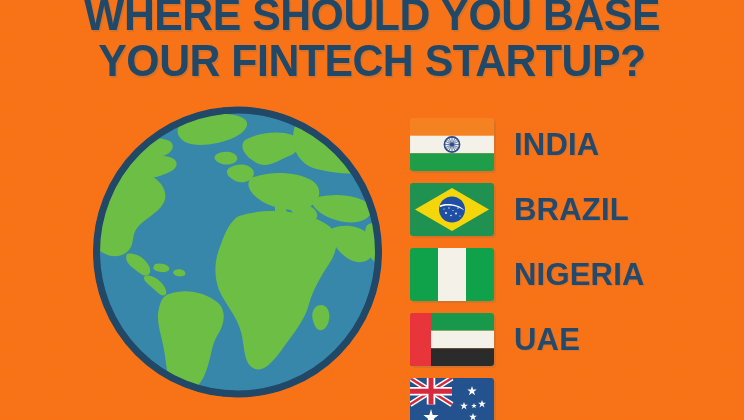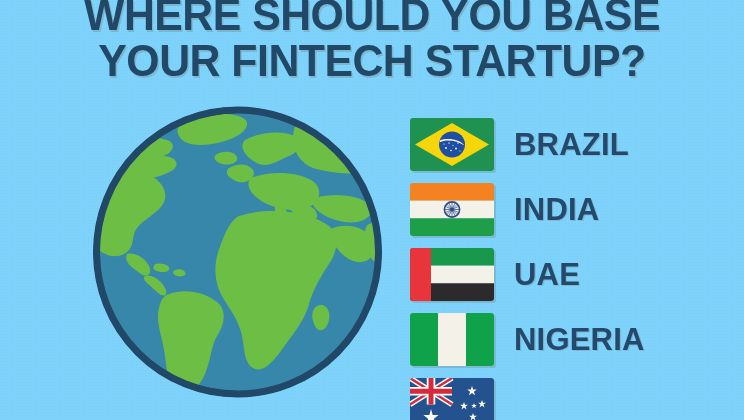--- a/index.html
+++ b/index.html
@@ -10,21 +10,21 @@
   body {
     width: 744px;
     height: 420px;
     overflow: hidden;
     font-family: "Liberation Sans", sans-serif;
   }
   #poster {
     position: relative;
     width: 744px;
     height: 420px;
-    background: #7dd3fc;
+    background: #f97316;
     overflow: hidden;
   }
   
   #grain {
     position: absolute;
     inset: 0;
     pointer-events: none;
     opacity: .35;
     background-image:
       radial-gradient(rgba(160,145,120,.30) .6px, transparent .7px),
@@ -163,42 +163,20 @@
         <path d="M224 200 C232 196,238 204,236 214 C234 224,226 228,222 220 C218 212,218 204,224 200 Z"></path>
 
         <path d="M276 118 C288 112,289 118,289 128 L289 160 C280 158,272 146,272 132 C272 124,272 120,276 118 Z"></path>
       </g>
 
       <ellipse cx="144.5" cy="146" rx="141" ry="142" fill="none" stroke="#224868" stroke-width="7"></ellipse>
     </svg>
   </div>
 
   <div id="country-list">
-
-    <div class="country-row">
-      <div class="flag">
-        <svg viewBox="0 0 84 53" xmlns="http://www.w3.org/2000/svg">
-          <rect width="84" height="53" fill="#1f9150"></rect>
-          <polygon points="42,5 79,26.5 42,48 5,26.5" fill="#f5d60a"></polygon>
-          <circle cx="42" cy="26.5" r="13" fill="#1f4fa5"></circle>
-          <path d="M29.8 22.4 C38 19.6 50 21.4 54.4 27.6 C48 22.6 36.6 21 29.8 24.2 Z" fill="#ffffff"></path>
-          <g fill="#ffffff">
-            <circle cx="36" cy="30" r=".9"></circle>
-              <circle cx="41" cy="32.5" r=".8"></circle>
-            <circle cx="46" cy="30.5" r=".9"></circle>
-              <circle cx="39" cy="25" r=".7"></circle>
-            <circle cx="48" cy="25" r=".7"></circle>
-              <circle cx="43" cy="27.5" r=".6"></circle>
-            <circle cx="34" cy="26" r=".6"></circle>
-              <circle cx="50" cy="33" r=".6"></circle>
-          </g>
-        </svg>
-      </div>
-      <span class="country-label">BRAZIL</span>
-    </div>
 
     <div class="country-row">
       <div class="flag">
         <svg viewBox="0 0 84 53" xmlns="http://www.w3.org/2000/svg">
           <rect x="0" y="0" width="84" height="17.7" fill="#f58220"></rect>
           <rect x="0" y="17.7" width="84" height="17.6" fill="#f4f1e8"></rect>
           <rect x="0" y="35.3" width="84" height="17.7" fill="#1f9e4a"></rect>
           <circle cx="42" cy="26.5" r="7.6" fill="none" stroke="#2a4b8d" stroke-width="1.6"></circle>
           <circle cx="42" cy="26.5" r="2" fill="#2a4b8d"></circle>
           <g stroke="#2a4b8d" stroke-width=".7">
@@ -212,38 +190,60 @@
               <line x1="35.1" y1="29.8" x2="48.9" y2="23.2"></line>
           </g>
         </svg>
       </div>
       <span class="country-label">INDIA</span>
     </div>
 
     <div class="country-row">
       <div class="flag">
         <svg viewBox="0 0 84 53" xmlns="http://www.w3.org/2000/svg">
+          <rect width="84" height="53" fill="#1f9150"></rect>
+          <polygon points="42,5 79,26.5 42,48 5,26.5" fill="#f5d60a"></polygon>
+          <circle cx="42" cy="26.5" r="13" fill="#1f4fa5"></circle>
+          <path d="M29.8 22.4 C38 19.6 50 21.4 54.4 27.6 C48 22.6 36.6 21 29.8 24.2 Z" fill="#ffffff"></path>
+          <g fill="#ffffff">
+            <circle cx="36" cy="30" r=".9"></circle>
+              <circle cx="41" cy="32.5" r=".8"></circle>
+            <circle cx="46" cy="30.5" r=".9"></circle>
+              <circle cx="39" cy="25" r=".7"></circle>
+            <circle cx="48" cy="25" r=".7"></circle>
+              <circle cx="43" cy="27.5" r=".6"></circle>
+            <circle cx="34" cy="26" r=".6"></circle>
+              <circle cx="50" cy="33" r=".6"></circle>
+          </g>
+        </svg>
+      </div>
+      <span class="country-label">BRAZIL</span>
+    </div>
+
+    <div class="country-row">
+      <div class="flag">
+        <svg viewBox="0 0 84 53" xmlns="http://www.w3.org/2000/svg">
+          <rect x="0" y="0" width="28" height="53" fill="#10a24b"></rect>
+          <rect x="28" y="0" width="28" height="53" fill="#f4f1e8"></rect>
+          <rect x="56" y="0" width="28" height="53" fill="#10a24b"></rect>
+        </svg>
+      </div>
+      <span class="country-label">NIGERIA</span>
+    </div>
+
+    <div class="country-row">
+      <div class="flag">
+        <svg viewBox="0 0 84 53" xmlns="http://www.w3.org/2000/svg">
           <rect x="0" y="0" width="84" height="17.7" fill="#17984a"></rect>
           <rect x="0" y="17.7" width="84" height="17.6" fill="#f4f1e8"></rect>
           <rect x="0" y="35.3" width="84" height="17.7" fill="#2b2b2b"></rect>
           <rect x="0" y="0" width="21" height="53" fill="#e8353c"></rect>
         </svg>
       </div>
       <span class="country-label">UAE</span>
-    </div>
-
-    <div class="country-row">
-      <div class="flag">
-        <svg viewBox="0 0 84 53" xmlns="http://www.w3.org/2000/svg">
-          <rect x="0" y="0" width="28" height="53" fill="#10a24b"></rect>
-          <rect x="28" y="0" width="28" height="53" fill="#f4f1e8"></rect>
-          <rect x="56" y="0" width="28" height="53" fill="#10a24b"></rect>
-        </svg>
-      </div>
-      <span class="country-label">NIGERIA</span>
     </div>
 
     <div class="country-row">
       <div class="flag">
         <svg viewBox="0 0 84 53" xmlns="http://www.w3.org/2000/svg">
           <rect width="84" height="53" fill="#24528f"></rect>
 
           <g>
             <rect x="0" y="0" width="42" height="26.5" fill="#24528f"></rect>
             <path d="M0 0 L42 26.5 M42 0 L0 26.5" stroke="#ffffff" stroke-width="5.5"></path>

